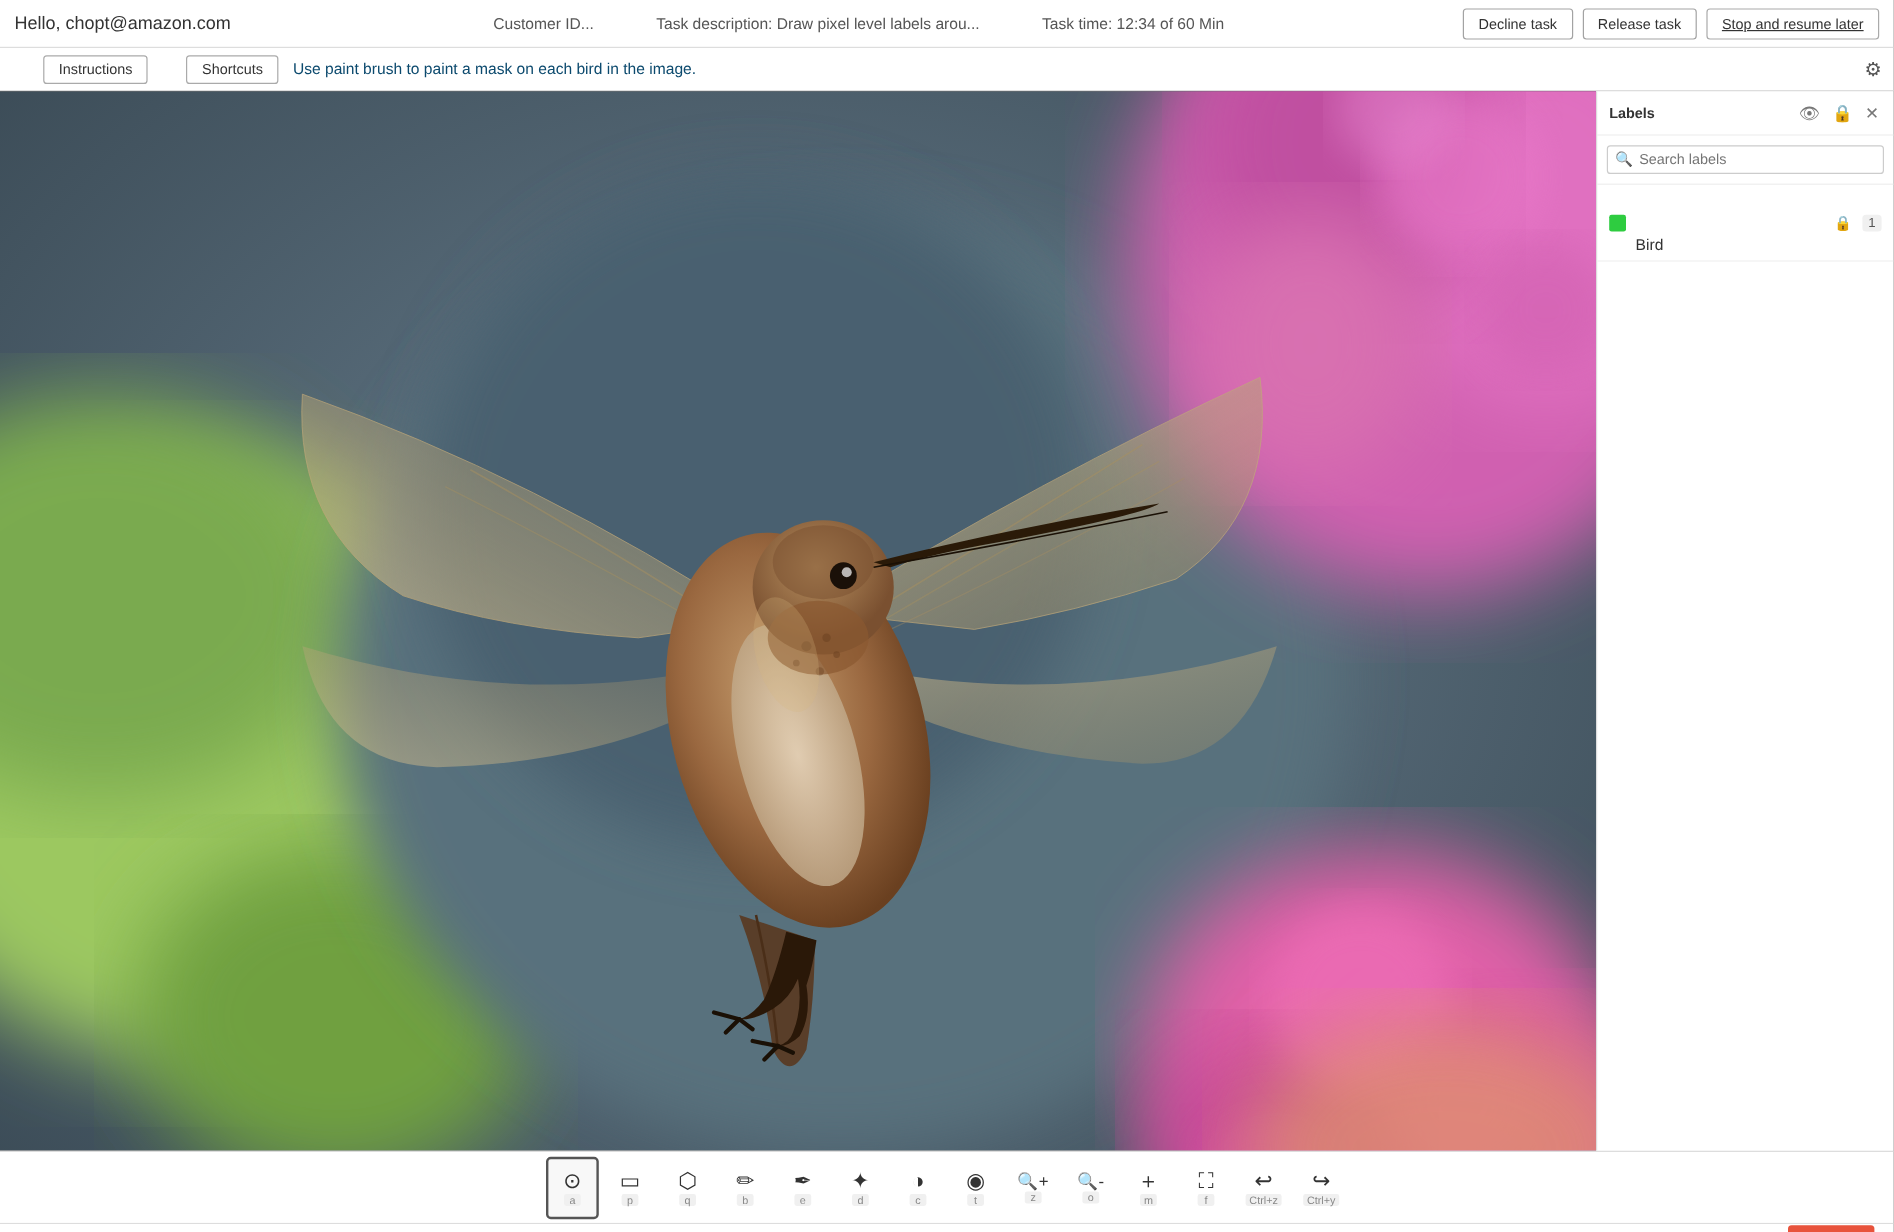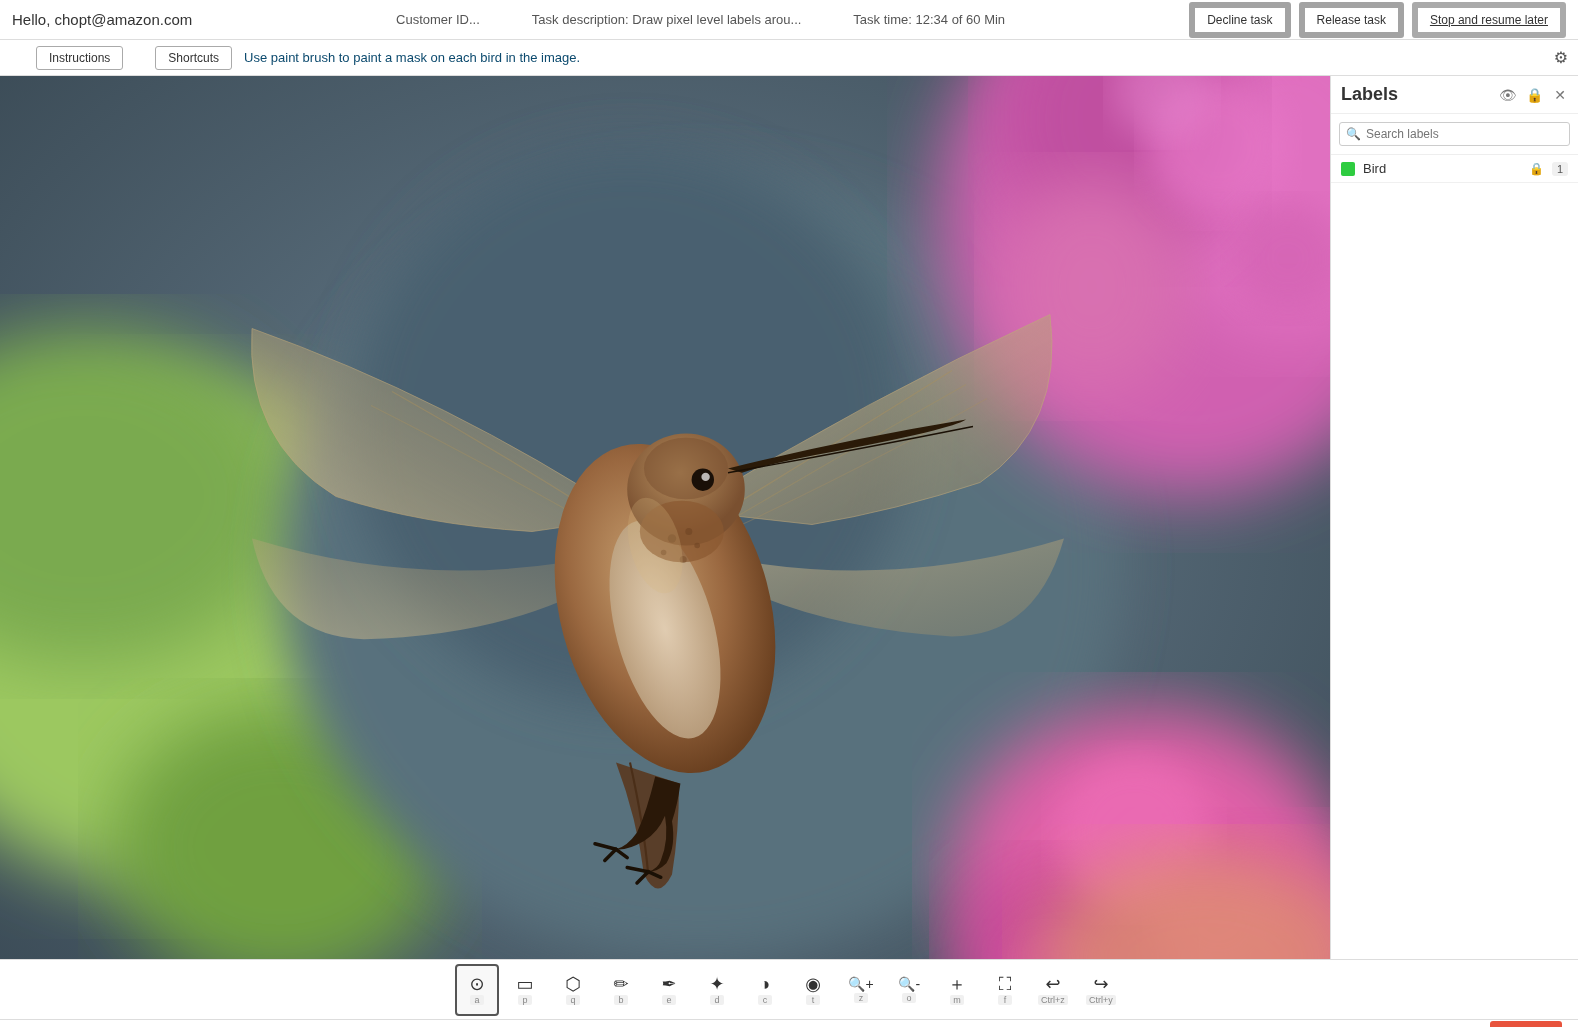--- a/index.html
+++ b/index.html
@@ -28,21 +28,21 @@
       color: #333;
     }
     #top-bar .task-info span { color: #555; }
     #top-bar .top-actions {
       display: flex;
       gap: 8px;
       align-items: center;
     }
     .top-btn {
       padding: 5px 12px;
-      border: 6px solid #a3a3a3;
+      border: 1px solid #a3a3a3;
       background: #fff;
       border-radius: 3px;
       cursor: pointer;
       font-size: 12px;
       color: #333;
     }
     .top-btn.stop-btn {
       border-color: #aaa;
       text-decoration: underline;
     }
@@ -111,21 +111,21 @@
     #labels-header {
       display: flex;
       align-items: center;
       padding: 8px 10px;
       border-bottom: 1px solid #eee;
       gap: 6px;
     }
     #labels-header .panel-title {
       flex: 1;
       font-weight: bold;
-      font-size: 18px;
+      font-size: 12px;
       color: #333;
     }
     #labels-header .icon-btn {
       background: none;
       border: none;
       cursor: pointer;
       color: #777;
       font-size: 14px;
       padding: 2px;
     }
@@ -168,20 +168,21 @@
     .label-color-box {
       width: 14px;
       height: 14px;
       border-radius: 2px;
       flex-shrink: 0;
     }
     .label-name {
       flex: 1;
       font-size: 13px;
       color: #333;
+      margin-top: 36px;
     }
     .label-lock-icon {
       color: #aaa;
       font-size: 12px;
     }
     .label-count {
       background: #f0f0f0;
       border-radius: 3px;
       padding: 1px 5px;
       font-size: 11px;

